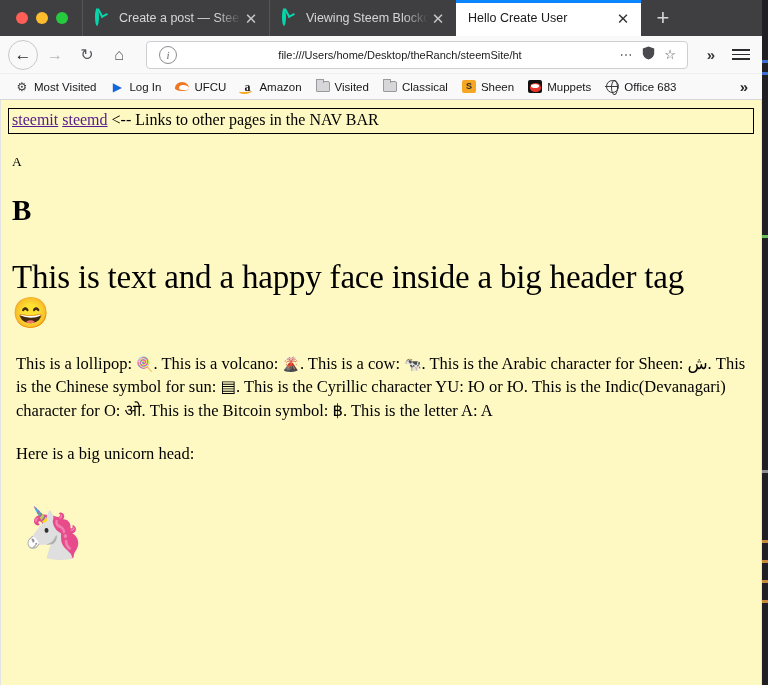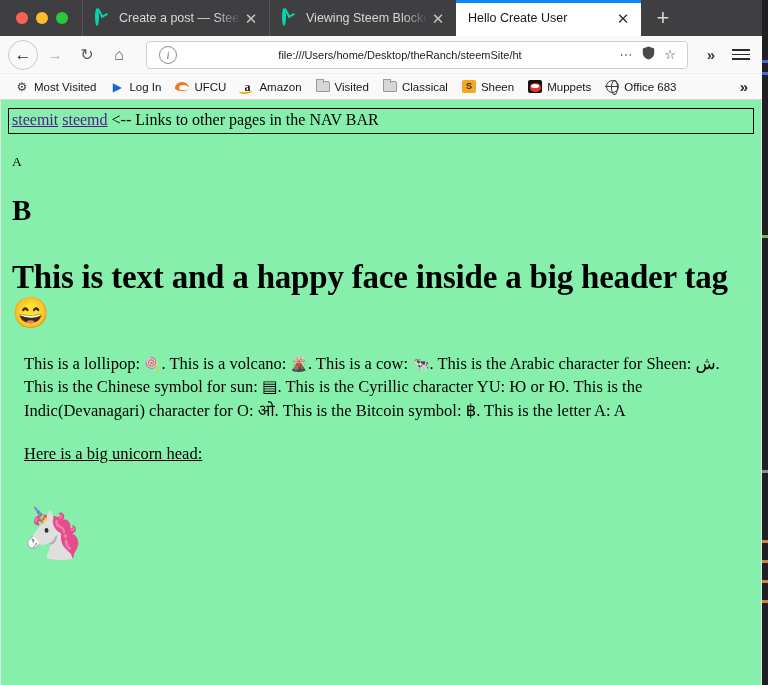--- a/index.html
+++ b/index.html
@@ -343,21 +343,21 @@
     margin-left: auto;
     padding: 0 6px;
     font-size: 15px;
     font-weight: bold;
     color: #2b2b2e;
   }
 
   
   .page {
     position: relative;
-    background: #86efac;
+    background: #fef9c3;
     height: 585px;
     padding: 8px 8px 0 8px;
     font-family: "Liberation Serif", serif;
     color: #000;
     overflow: hidden;
   }
   .pagebox { border: 1px solid #000; }
   .navbar-links {
     padding: 1px 3px 3px 3px;
     font-size: 16px;
@@ -366,35 +366,35 @@
   .navbar-links a {
     color: #551a8b;
     text-decoration: underline;
   }
   .navbar-links .note { color: #000; }
 
   .h6like { font-size: 13.5px; margin: 20px 0 0 4px; }
   .h2like { font-size: 29px; font-weight: bold; margin: 26px 0 0 4px; line-height: 1; }
   .h1like {
     font-size: 33px;
-    font-weight: bold;
+    font-weight: normal;
     margin: 34px 0 0 4px;
     line-height: 1.12;
     letter-spacing: -0.2px;
   }
   .bigemoji { font-size: 30px; line-height: 1; display: block; margin-top: 2px; }
 
   .para {
     font-size: 16.5px;
     line-height: 1.42;
-    margin: 24px 4px 0 16px;
+    margin: 24px 4px 0 8px;
     text-align: left;
   }
   .para .emj { font-size: 14px; }
-  .para2 { margin-top: 20px; text-decoration: underline; }
+  .para2 { margin-top: 20px; }
 
   .unicorn {
     font-size: 50px;
     line-height: 1;
     margin: 42px 0 0 14px;
     display: block;
   }
 
   .footer {
     position: absolute;

